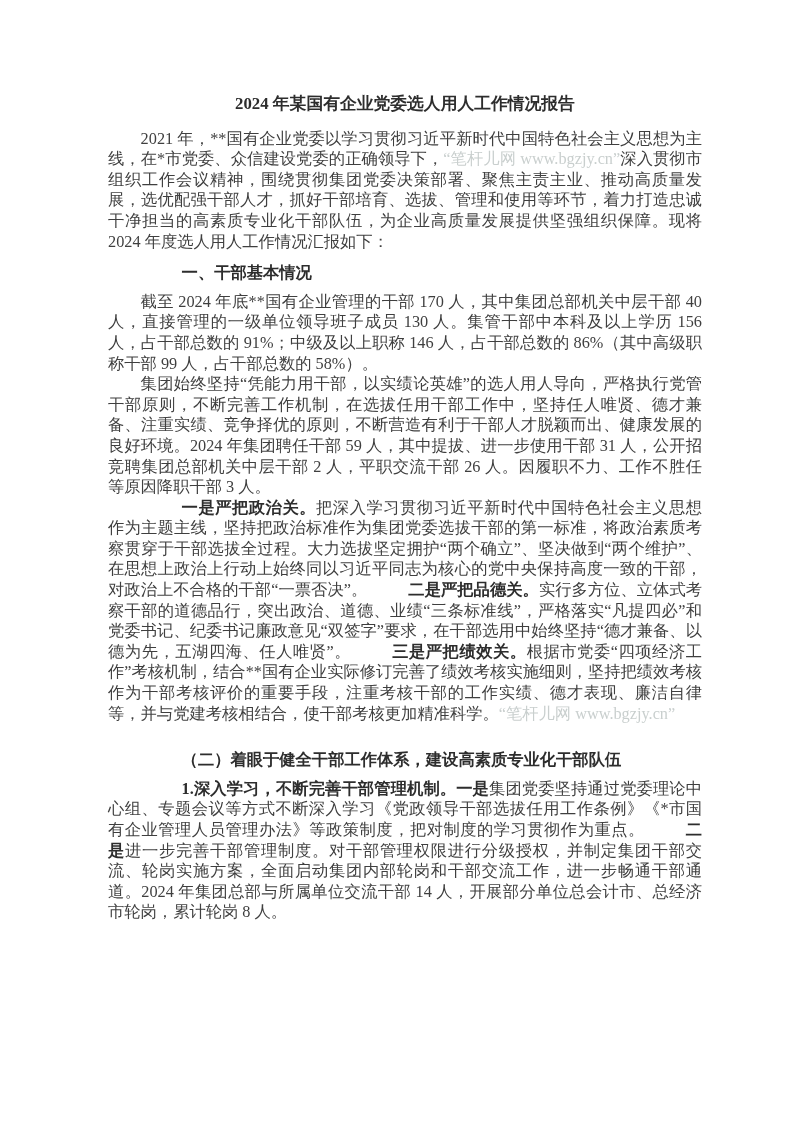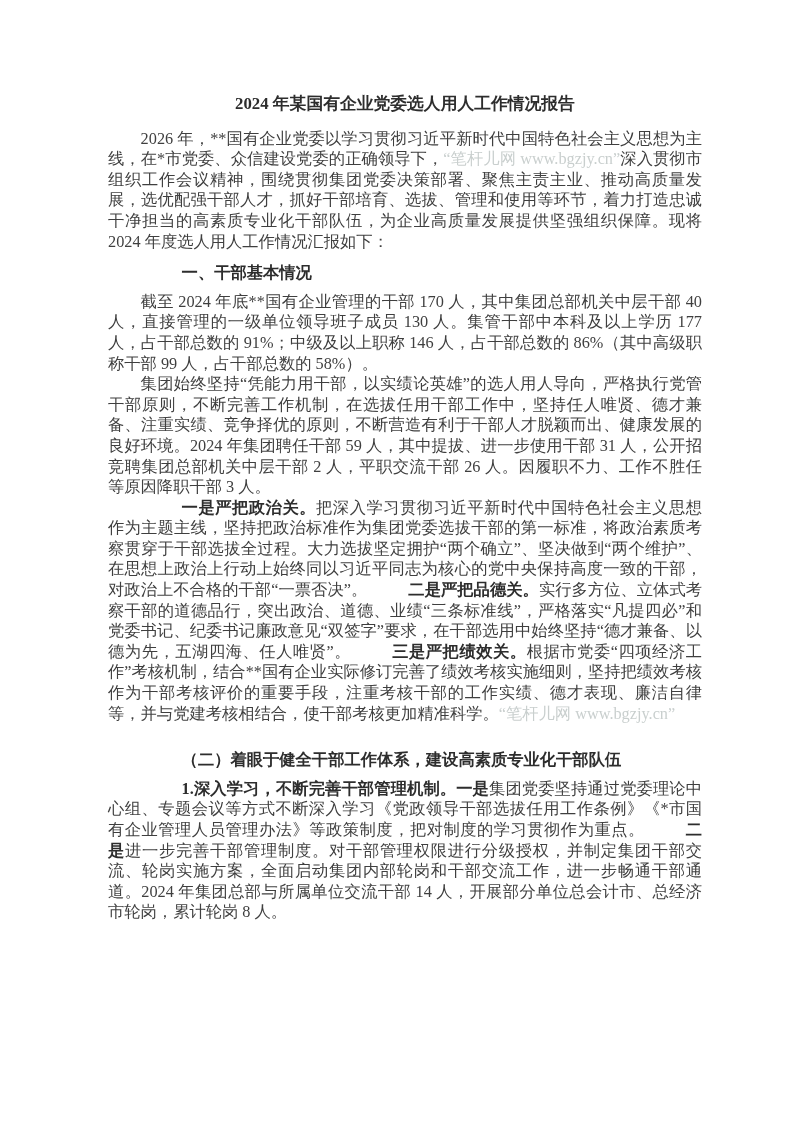--- a/index.html
+++ b/index.html
@@ -56,22 +56,22 @@
     margin-top: 19px;
   }
 </style>
 </head>
 <body>
 
 <div class="page">
   <div class="content">
     <h1 class="doc-title">2024 年某国有企业党委选人用人工作情况报告</h1>
     <div>
-        <div class="para"><span>2026 年，**国有企业党委以学习贯彻习近平新时代中国特色社会主义思想为主线，在*市党委、众信建设党委的正确领导下，</span><span class="watermark">“笔杆儿网 www.bgzjy.cn”</span><span>深入贯彻市组织工作会议精神，围绕贯彻集团党委决策部署、聚焦主责主业、推动高质量发展，选优配强干部人才，抓好干部培育、选拔、管理和使用等环节，着力打造忠诚干净担当的高素质专业化干部队伍，为企业高质量发展提供坚强组织保障。现将 2024 年度选人用人工作情况汇报如下：</span></div>
+        <div class="para"><span>2021 年，**国有企业党委以学习贯彻习近平新时代中国特色社会主义思想为主线，在*市党委、众信建设党委的正确领导下，</span><span class="watermark">“笔杆儿网 www.bgzjy.cn”</span><span>深入贯彻市组织工作会议精神，围绕贯彻集团党委决策部署、聚焦主责主业、推动高质量发展，选优配强干部人才，抓好干部培育、选拔、管理和使用等环节，着力打造忠诚干净担当的高素质专业化干部队伍，为企业高质量发展提供坚强组织保障。现将 2024 年度选人用人工作情况汇报如下：</span></div>
         <div class="heading"><span class="bold">一、干部基本情况</span></div>
-        <div class="para"><span>截至 2024 年底**国有企业管理的干部 170 人，其中集团总部机关中层干部 40 人，直接管理的一级单位领导班子成员 130 人。集管干部中本科及以上学历 177 人，占干部总数的 91%；中级及以上职称 146 人，占干部总数的 86%（其中高级职称干部 99 人，占干部总数的 58%）。</span></div>
+        <div class="para"><span>截至 2024 年底**国有企业管理的干部 170 人，其中集团总部机关中层干部 40 人，直接管理的一级单位领导班子成员 130 人。集管干部中本科及以上学历 156 人，占干部总数的 91%；中级及以上职称 146 人，占干部总数的 86%（其中高级职称干部 99 人，占干部总数的 58%）。</span></div>
         <div class="para"><span>集团始终坚持“凭能力用干部，以实绩论英雄”的选人用人导向，严格执行党管干部原则，不断完善工作机制，在选拔任用干部工作中，坚持任人唯贤、德才兼备、注重实绩、竞争择优的原则，不断营造有利于干部人才脱颖而出、健康发展的良好环境。2024 年集团聘任干部 59 人，其中提拔、进一步使用干部 31 人，公开招竞聘集团总部机关中层干部 2 人，平职交流干部 26 人。因履职不力、工作不胜任等原因降职干部 3 人。</span></div>
         <div class="para"><span class="bold">一是严把政治关。</span><span>把深入学习贯彻习近平新时代中国特色社会主义思想作为主题主线，坚持把政治标准作为集团党委选拔干部的第一标准，将政治素质考察贯穿于干部选拔全过程。大力选拔坚定拥护“两个确立”、坚决做到“两个维护”、在思想上政治上行动上始终同以习近平同志为核心的党中央保持高度一致的干部，对政治上不合格的干部“一票否决”。</span><span class="bold">二是严把品德关。</span><span>实行多方位、立体式考察干部的道德品行，突出政治、道德、业绩“三条标准线”，严格落实“凡提四必”和党委书记、纪委书记廉政意见“双签字”要求，在干部选用中始终坚持“德才兼备、以德为先，五湖四海、任人唯贤”。</span><span class="bold">三是严把绩效关。</span><span>根据市党委“四项经济工作”考核机制，结合**国有企业实际修订完善了绩效考核实施细则，坚持把绩效考核作为干部考核评价的重要手段，注重考核干部的工作实绩、德才表现、廉洁自律等，并与党建考核相结合，使干部考核更加精准科学。</span><span class="watermark">“笔杆儿网 www.bgzjy.cn”</span></div>
         <div class="heading space-before"><span class="bold">（二）着眼于健全干部工作体系，建设高素质专业化干部队伍</span></div>
         <div class="para"><span class="bold">1.深入学习，不断完善干部管理机制。一是</span><span>集团党委坚持通过党委理论中心组、专题会议等方式不断深入学习《党政领导干部选拔任用工作条例》《*市国有企业管理人员管理办法》等政策制度，把对制度的学习贯彻作为重点。</span><span class="bold">二是</span><span>进一步完善干部管理制度。对干部管理权限进行分级授权，并制定集团干部交流、轮岗实施方案，全面启动集团内部轮岗和干部交流工作，进一步畅通干部通道。2024 年集团总部与所属单位交流干部 14 人，开展部分单位总会计市、总经济市轮岗，累计轮岗 8 人。</span></div>
       </div>
   </div>
 </div>
 
 </body></html>

